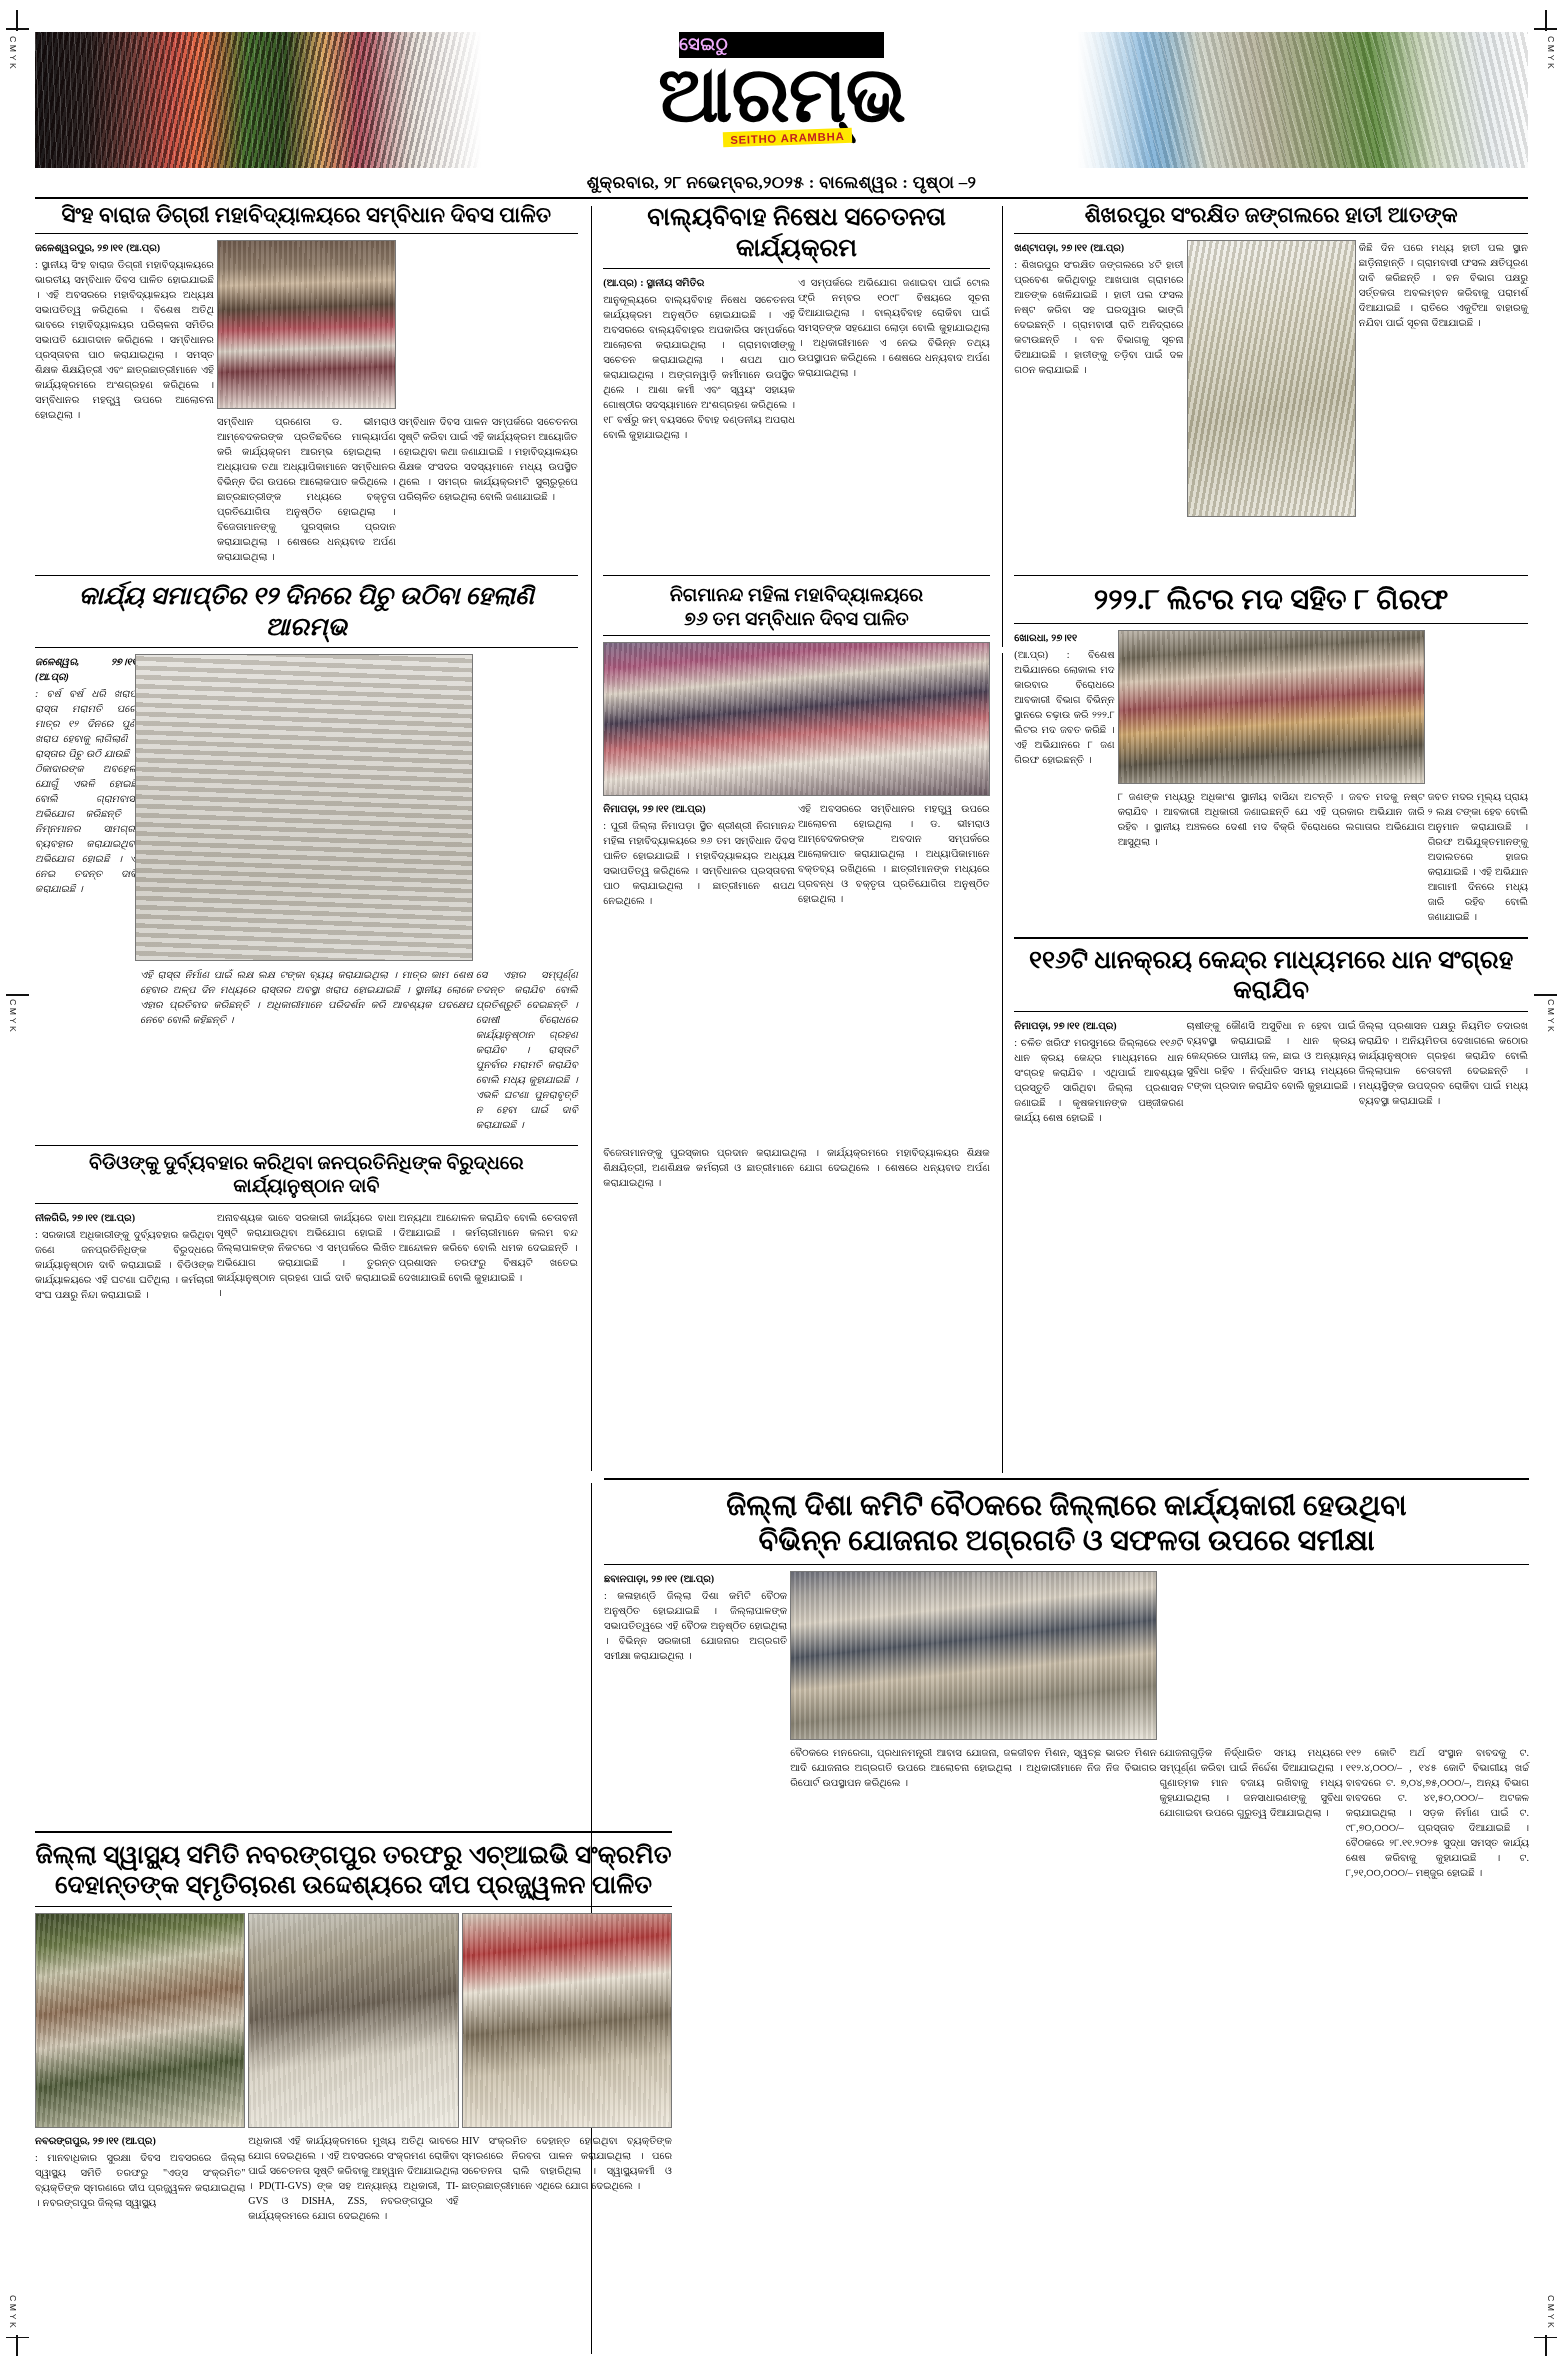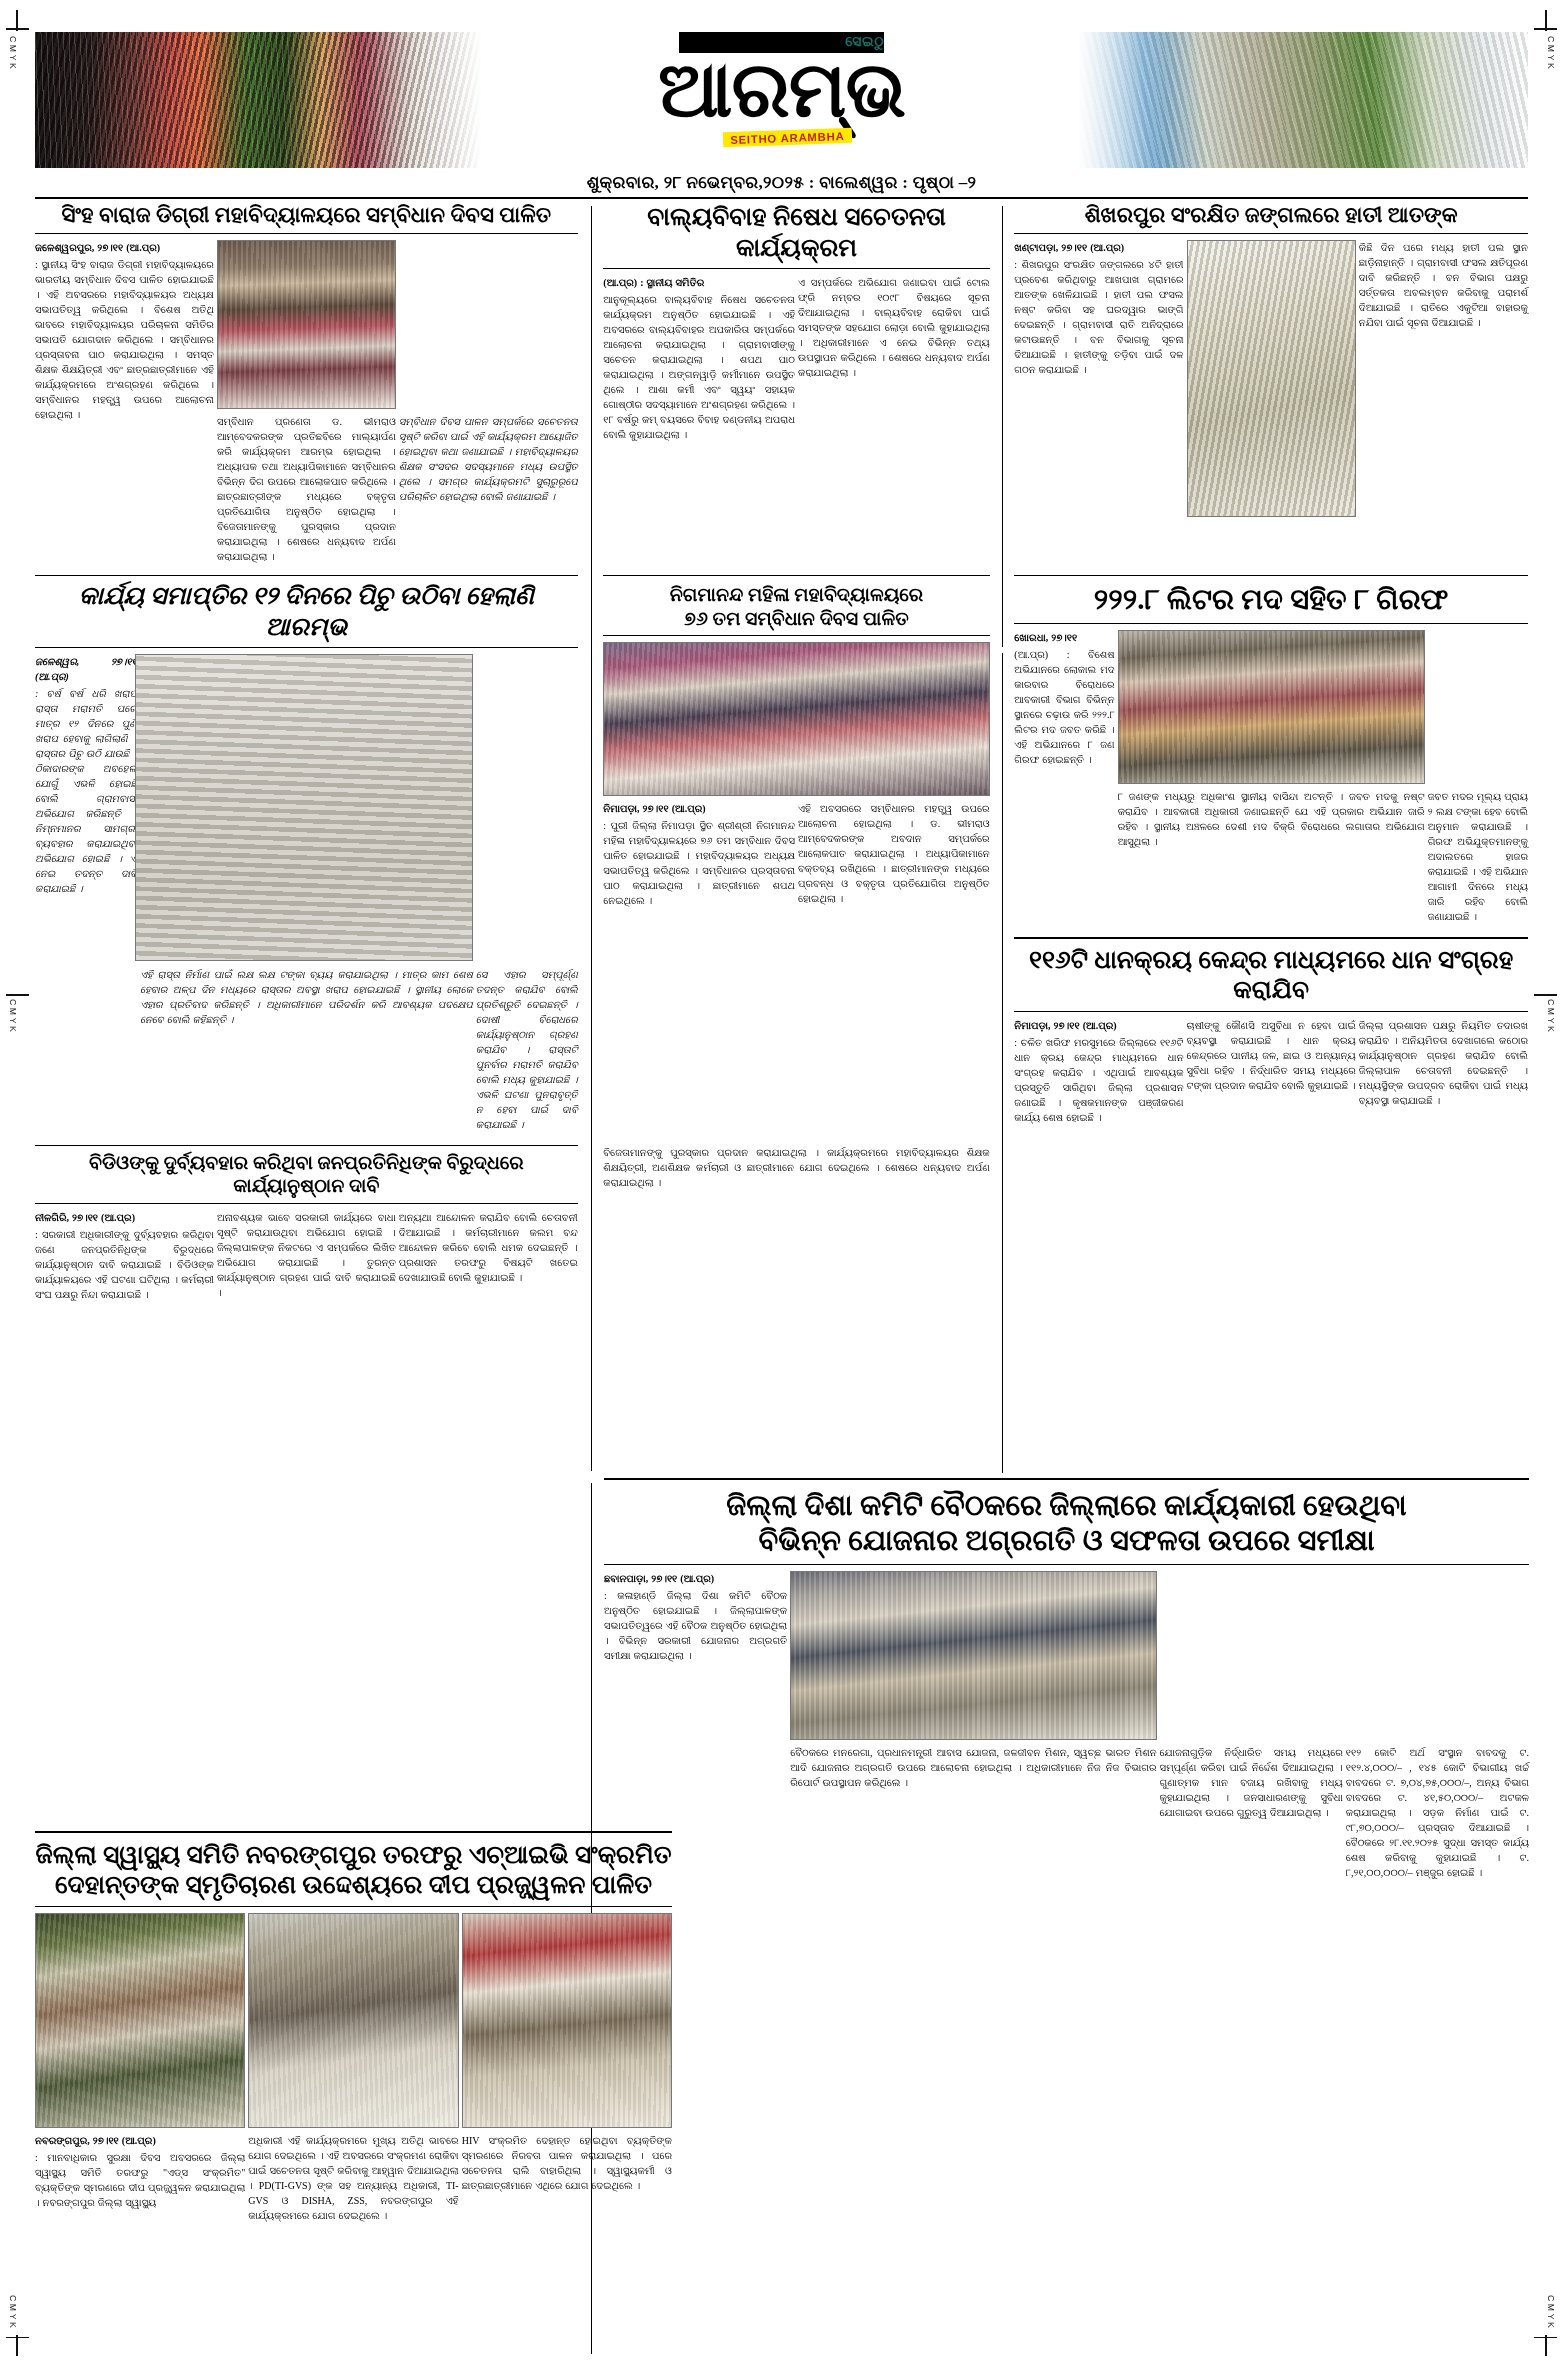--- a/index.html
+++ b/index.html
@@ -34,21 +34,21 @@
       linear-gradient(85deg,#cfe4f2 0%,#8fc0e2 10%,#5f9fd0 18%,#cdd2c6 30%,#b7b39c 42%,#8d9b6b 55%,#5d8a3c 66%,#cfd9c0 78%,#e7ecee 90%,#ffffff 100%);
   }
   .mh-photo.right::after { content:""; position:absolute; inset:0;
       background:linear-gradient(170deg, rgba(255,255,255,.35) 0 1px, rgba(0,0,0,0) 1px 100%),
                  repeating-linear-gradient(72deg, rgba(255,255,255,0) 0 8.2px, rgba(255,255,255,.22) 8.2px 9.2px);
   }
   .mh-photo .fade-r { position:absolute; right:0; top:0; bottom:0; width:123px; background:linear-gradient(90deg, rgba(255,255,255,0), #fff 88%); }
   .mh-photo .fade-l { position:absolute; left:0; top:0; bottom:0; width:102px; background:linear-gradient(270deg, rgba(255,255,255,0), #fff 90%); }
 
   .mh-center { flex:1; position:relative; display:flex; flex-direction:column; align-items:center; justify-content:flex-start; background:#fff; }
-  .mh-seitho { background:#000; color:#0f766e; width:205px; text-align:right; font-size:14px; line-height:1.18; padding:1.5px 0 3.1px; letter-spacing:0.5px; font-weight:700; }
+  .mh-seitho { background:#000; color:#f0abfc; width:205px; text-align:left; font-size:18px; line-height:1.18; padding:1.5px 0 3.1px; letter-spacing:0.5px; font-weight:700; }
   .mh-logo { font-size:77px; font-weight:700; line-height:1.02; letter-spacing:-1px; margin-top:-2px; }
   .mh-badge { position:absolute; left:50%; transform:translateX(-59px) rotate(-2deg); top:98px;
     background:#ffe800; color:#c21f1f; font-family:"Liberation Sans",sans-serif; font-weight:700;
     font-size:11.3px; letter-spacing:0.8px; padding:1.5px 7.2px; }
 
   .dateline { position:absolute; left:0; right:0; top:173px; text-align:center; font-size:17px; font-weight:700; letter-spacing:0.3px; }
 
   .rule-top { position:absolute; left:35px; top:197px; width:1493px; height:1.5px; background:#000; }
 
   
@@ -172,21 +172,21 @@
               <p>: ସ୍ଥାନୀୟ ସିଂହ ବାରାଜ ଡିଗ୍ରୀ ମହାବିଦ୍ୟାଳୟରେ ଭାରତୀୟ ସମ୍ବିଧାନ ଦିବସ ପାଳିତ ହୋଇଯାଇଛି । ଏହି ଅବସରରେ ମହାବିଦ୍ୟାଳୟର ଅଧ୍ୟକ୍ଷ ସଭାପତିତ୍ୱ କରିଥିଲେ । ବିଶେଷ ଅତିଥି ଭାବରେ ମହାବିଦ୍ୟାଳୟର ପରିଚାଳନା ସମିତିର ସଭାପତି ଯୋଗଦାନ କରିଥିଲେ । ସମ୍ବିଧାନର ପ୍ରସ୍ତାବନା ପାଠ କରାଯାଇଥିଲା । ସମସ୍ତ ଶିକ୍ଷକ ଶିକ୍ଷୟିତ୍ରୀ ଏବଂ ଛାତ୍ରଛାତ୍ରୀମାନେ ଏହି କାର୍ଯ୍ୟକ୍ରମରେ ଅଂଶଗ୍ରହଣ କରିଥିଲେ । ସମ୍ବିଧାନର ମହତ୍ତ୍ୱ ଉପରେ ଆଲୋଚନା ହୋଇଥିଲା ।</p>
             </div>
           </div>
           <div class="col">
             <div class="photo p-meeting" style="margin-bottom:4.1px;"></div>
             <div class="body">
                 <p>ସମ୍ବିଧାନ ପ୍ରଣେତା ଡ. ଭୀମରାଓ ଆମ୍ବେଦକରଙ୍କ ପ୍ରତିଛବିରେ ମାଲ୍ୟାର୍ପଣ କରି କାର୍ଯ୍ୟକ୍ରମ ଆରମ୍ଭ ହୋଇଥିଲା । ଅଧ୍ୟାପକ ତଥା ଅଧ୍ୟାପିକାମାନେ ସମ୍ବିଧାନର ବିଭିନ୍ନ ଦିଗ ଉପରେ ଆଲୋକପାତ କରିଥିଲେ । ଛାତ୍ରଛାତ୍ରୀଙ୍କ ମଧ୍ୟରେ ବକ୍ତୃତା ପ୍ରତିଯୋଗିତା ଅନୁଷ୍ଠିତ ହୋଇଥିଲା । ବିଜେତାମାନଙ୍କୁ ପୁରସ୍କାର ପ୍ରଦାନ କରାଯାଇଥିଲା । ଶେଷରେ ଧନ୍ୟବାଦ ଅର୍ପଣ କରାଯାଇଥିଲା ।</p>
               </div>
           </div>
           <div class="col">
-            <div class="body" style="margin-top:174px;font-style:italic;">
+            <div class="body" style="margin-top:174px;">
                 <p>ସମ୍ବିଧାନ ଦିବସ ପାଳନ ସମ୍ପର୍କରେ ସଚେତନତା ସୃଷ୍ଟି କରିବା ପାଇଁ ଏହି କାର୍ଯ୍ୟକ୍ରମ ଆୟୋଜିତ ହୋଇଥିବା କଥା ଜଣାଯାଇଛି । ମହାବିଦ୍ୟାଳୟର ଶିକ୍ଷକ ସଂସଦର ସଦସ୍ୟମାନେ ମଧ୍ୟ ଉପସ୍ଥିତ ଥିଲେ । ସମଗ୍ର କାର୍ଯ୍ୟକ୍ରମଟି ସୁଚାରୁରୂପେ ପରିଚାଳିତ ହୋଇଥିଲା ବୋଲି ଜଣାଯାଇଛି ।</p>
               </div>
           </div>
         </div>
       </div>
 
       <div style="width:411px; padding:0 12.3px;">
         <div class="hl h2">ବାଲ୍ୟବିବାହ ନିଷେଧ ସଚେତନତା କାର୍ଯ୍ୟକ୍ରମ</div>
         <div class="hrule"></div>
         <div class="cols">

